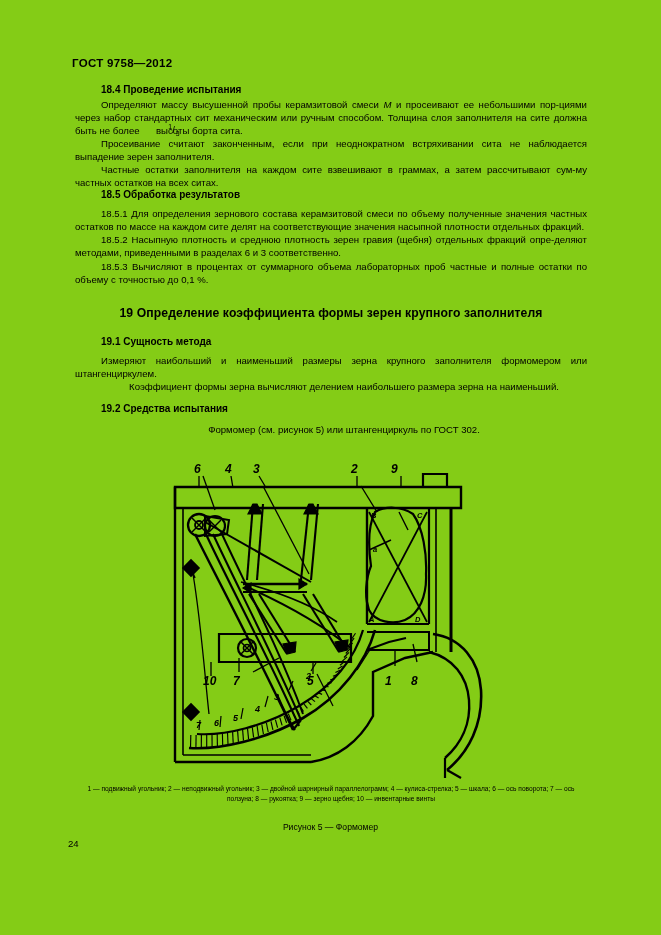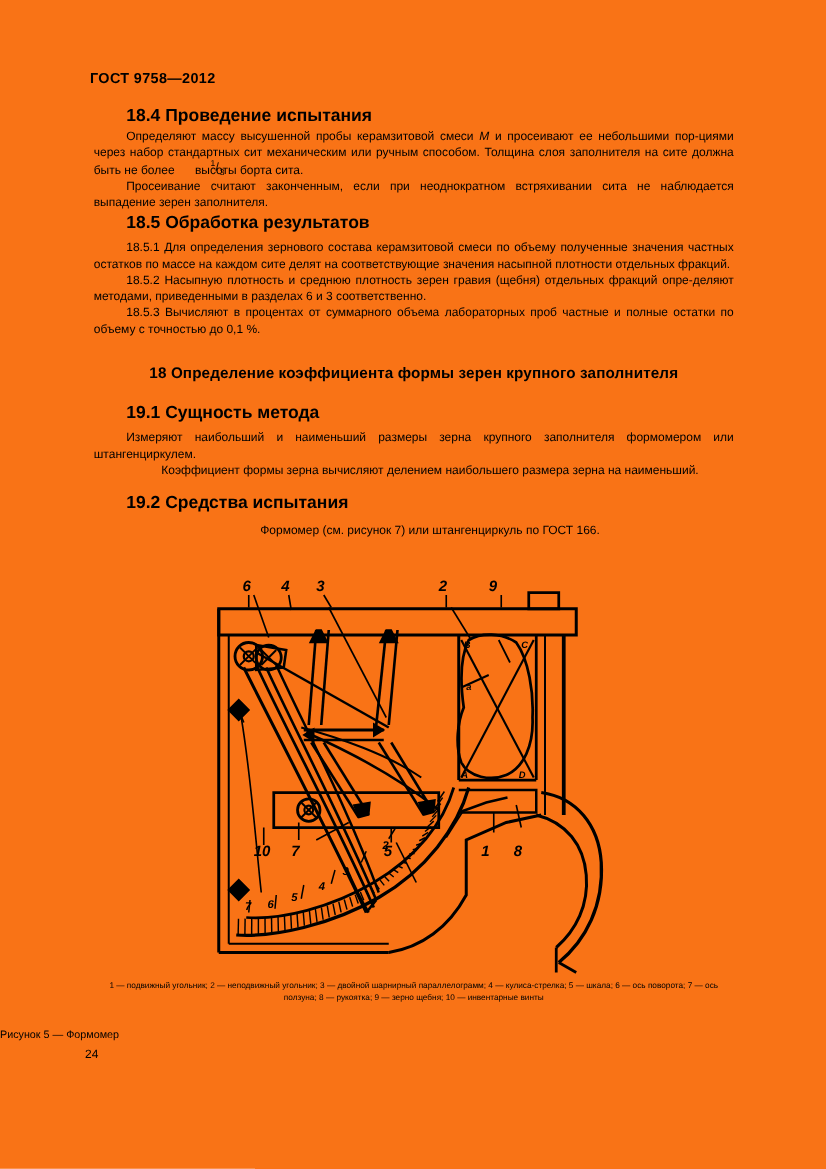--- a/index.html
+++ b/index.html
@@ -13,38 +13,38 @@
     font-family: "Liberation Sans", sans-serif;
     color: #000000;
     position: relative;
     overflow: hidden;
   }
   .page {
     position: absolute;
     left: 0; top: 0;
     width: 661px;
     height: 935px;
-    background: #f97316;
+    background: #84cc16;
   }
   .header {
     position: absolute;
     left: 72px;
     top: 57px;
     font-size: 11.5px;
     font-weight: bold;
     letter-spacing: 0.3px;
   }
   .content {
     position: absolute;
     left: 75px;
     top: 84px;
     width: 512px;
   }
   .h-sub {
-    font-size: 14px;
+    font-size: 10px;
     font-weight: bold;
     margin: 0 0 3px 0;
     padding-left: 26px;
   }
   .h-sub.spaced { }
   .h-section {
     font-size: 12.2px;
     font-weight: bold;
     text-align: center;
     margin: 20px 0 16px 0;
@@ -104,21 +104,21 @@
     width: 494px;
     font-size: 6.6px;
     line-height: 10.2px;
     text-align: center;
   }
   .caption {
     position: absolute;
     left: 0;
     top: 822px;
     width: 661px;
-    text-align: left;
+    text-align: center;
     font-size: 8.6px;
   }
   .pageno {
     position: absolute;
     left: 68px;
     top: 838px;
     font-size: 9.6px;
   }
 </style>
 </head>
@@ -129,48 +129,49 @@
   <div class="header">ГОСТ 9758—2012</div>
 
   <div class="content">
 
     <div class="h-sub">18.4 Проведение испытания</div>
 
     <p class="para"><span>Определяют массу высушенной пробы керамзитовой смеси </span><span class="ital">M</span><span> и просеивают ее небольшими пор-циями через набор стандартных сит механическим или ручным способом. Толщина слоя заполнителя на сите должна быть не более </span><span class="frac"><span class="n">1</span><span class="s">/</span><span class="d">3</span></span><span> высоты борта сита.</span></p>
 
     <p class="para">Просеивание считают законченным, если при неоднократном встряхивании сита не наблюдается выпадение зерен заполнителя.</p>
 
+    <p class="para">Частные остатки заполнителя на каждом сите взвешивают в граммах, а затем рассчитывают сум-му частных остатков на всех ситах.</p>
 
     <div class="h-sub spaced">18.5 Обработка результатов</div>
 
     <div class="gap4"></div>
 
     <p class="para">18.5.1 Для определения зернового состава керамзитовой смеси по объему полученные значения частных остатков по массе на каждом сите делят на соответствующие значения насыпной плотности отдельных фракций.</p>
 
     <p class="para">18.5.2 Насыпную плотность и среднюю плотность зерен гравия (щебня) отдельных фракций опре-деляют методами, приведенными в разделах 6 и 3 соответственно.</p>
 
     <p class="para">18.5.3 Вычисляют в процентах от суммарного объема лабораторных проб частные и полные остатки по объему с точностью до 0,1 %.</p>
 
-    <div class="h-section">18 Определение коэффициента формы зерен крупного заполнителя</div>
+    <div class="h-section">19 Определение коэффициента формы зерен крупного заполнителя</div>
 
     <div class="h-sub">19.1 Сущность метода</div>
 
     <div class="gap4"></div>
 
     <p class="para">Измеряют наибольший и наименьший размеры зерна крупного заполнителя формомером или штангенциркулем.</p>
 
     <p class="para nojust">Коэффициент формы зерна вычисляют делением наибольшего размера зерна на наименьший.</p>
 
     <div class="gap10"></div>
 
     <div class="h-sub">19.2 Средства испытания</div>
 
     <div class="gap6"></div>
 
-    <p class="para nojust">Формомер (см. рисунок 7) или штангенциркуль по ГОСТ 166.</p>
+    <p class="para nojust">Формомер (см. рисунок 5) или штангенциркуль по ГОСТ 302.</p>
   </div>
 
   <div class="figure-wrap">
     <svg class="figure-svg" width="340" height="320" viewBox="0 0 340 320">
       <g fill="none" stroke="#000" stroke-width="2.1" stroke-linejoin="miter" stroke-linecap="butt">
 
         <path d="M14 25 L300 25 L300 46 L14 46 Z" stroke-width="2.4"></path>
 
         <path d="M14 25 L14 300" stroke-width="2.4"></path>
         <path d="M22 46 L22 293" stroke-width="1.6"></path>

